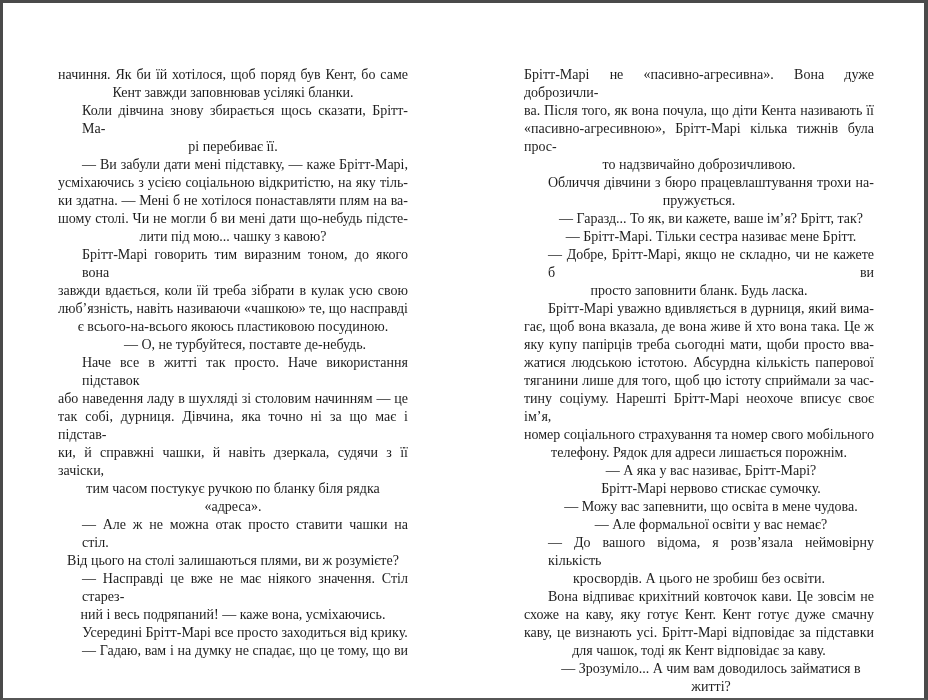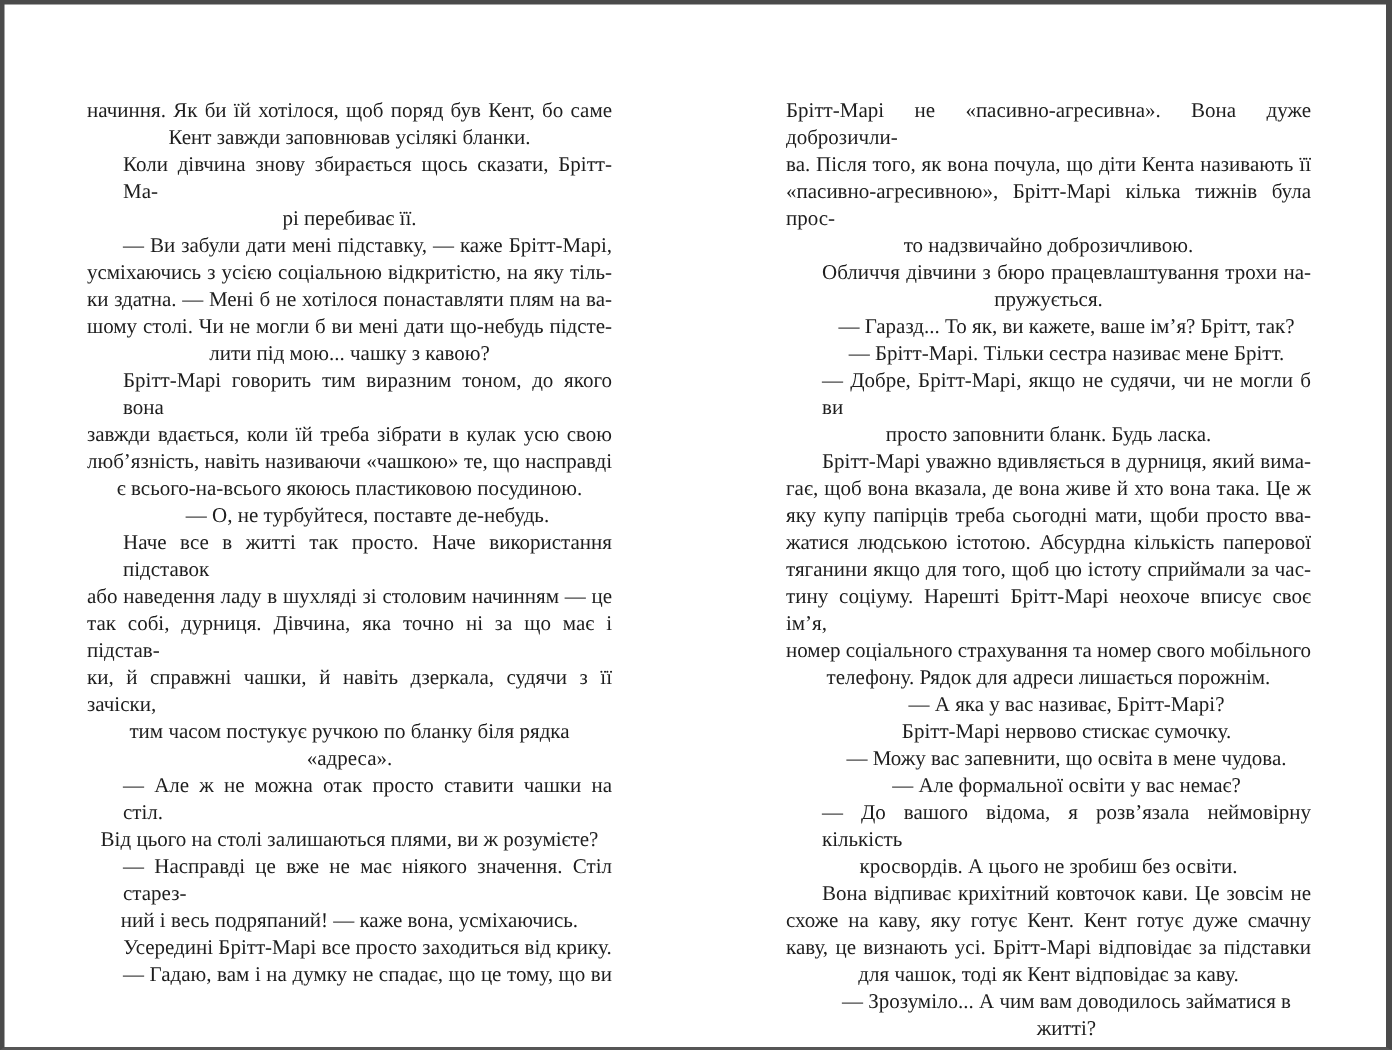--- a/index.html
+++ b/index.html
@@ -124,29 +124,29 @@
             <div class="textline indent">Обличчя дівчини з бюро працевлаштування трохи на-</div>
             <div class="textline last">пружується.</div>
           </div>
           <div>
             <div class="textline last indent">— Гаразд... То як, ви кажете, ваше ім’я? Брітт, так?</div>
           </div>
           <div>
             <div class="textline last indent">— Брітт-Марі. Тільки сестра називає мене Брітт.</div>
           </div>
           <div>
-            <div class="textline indent">— Добре, Брітт-Марі, якщо не судячи, чи не могли б ви</div>
+            <div class="textline indent">— Добре, Брітт-Марі, якщо не складно, чи не кажете б ви</div>
             <div class="textline last">просто заповнити бланк. Будь ласка.</div>
           </div>
           <div>
             <div class="textline indent">Брітт-Марі уважно вдивляється в дурниця, який вима-</div>
             <div class="textline">гає, щоб вона вказала, де вона живе й хто вона така. Це ж</div>
             <div class="textline">яку купу папірців треба сьогодні мати, щоби просто вва-</div>
             <div class="textline">жатися людською істотою. Абсурдна кількість паперової</div>
-            <div class="textline">тяганини якщо для того, щоб цю істоту сприймали за час-</div>
+            <div class="textline">тяганини лише для того, щоб цю істоту сприймали за час-</div>
             <div class="textline">тину соціуму. Нарешті Брітт-Марі неохоче вписує своє ім’я,</div>
             <div class="textline">номер соціального страхування та номер свого мобільного</div>
             <div class="textline last">телефону. Рядок для адреси лишається порожнім.</div>
           </div>
           <div>
             <div class="textline last indent">— А яка у вас називає, Брітт-Марі?</div>
           </div>
           <div>
             <div class="textline last indent">Брітт-Марі нервово стискає сумочку.</div>
           </div>

